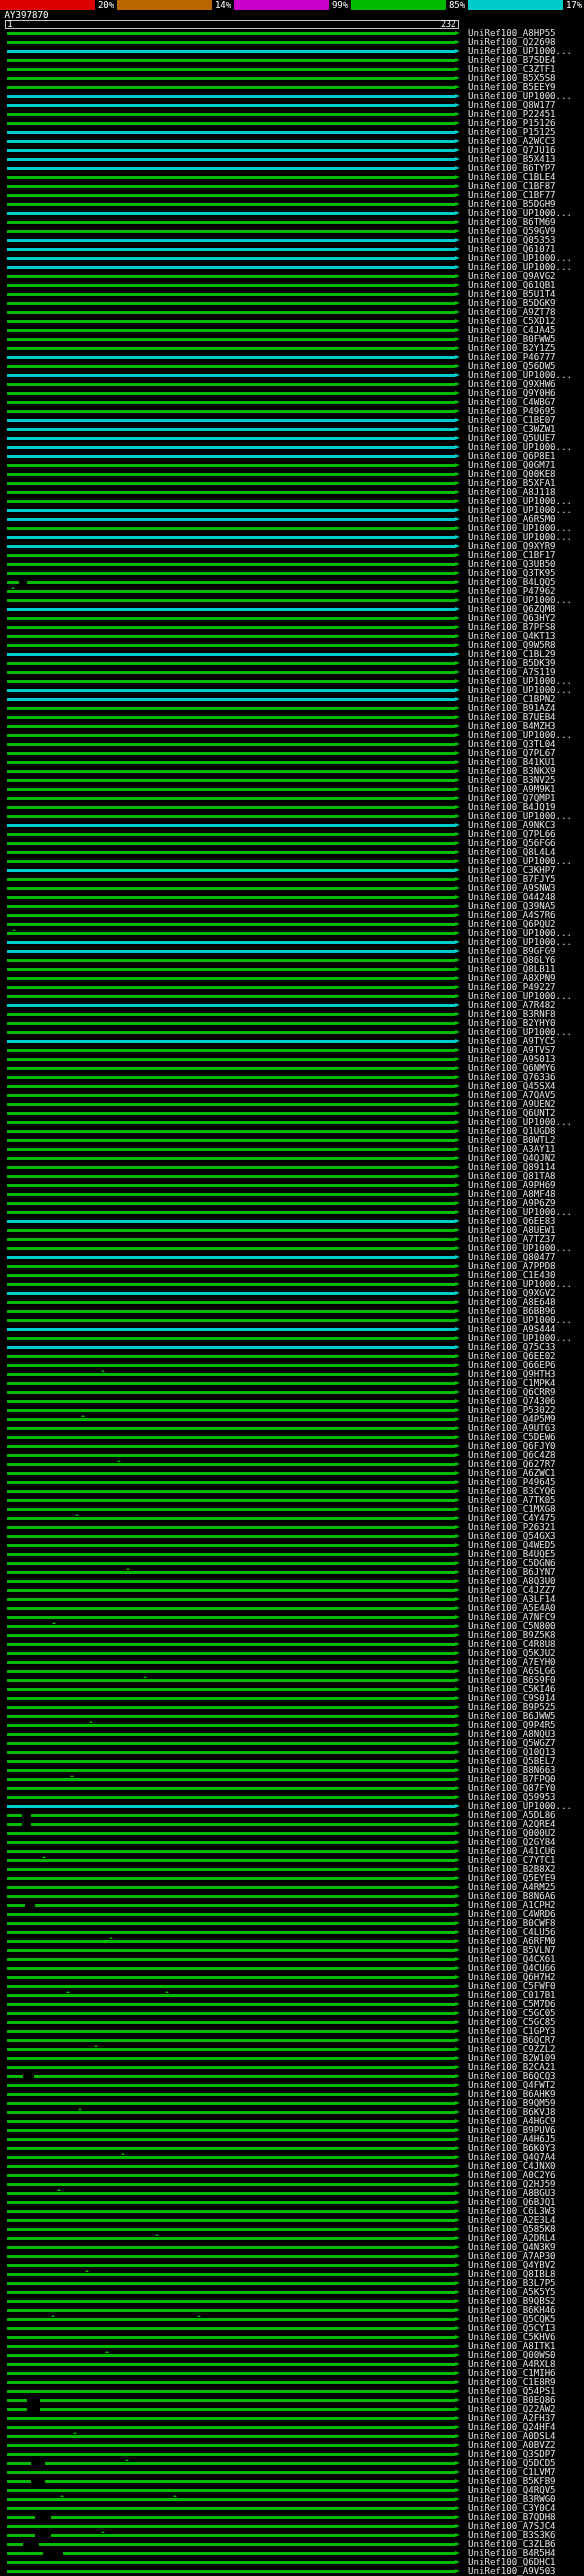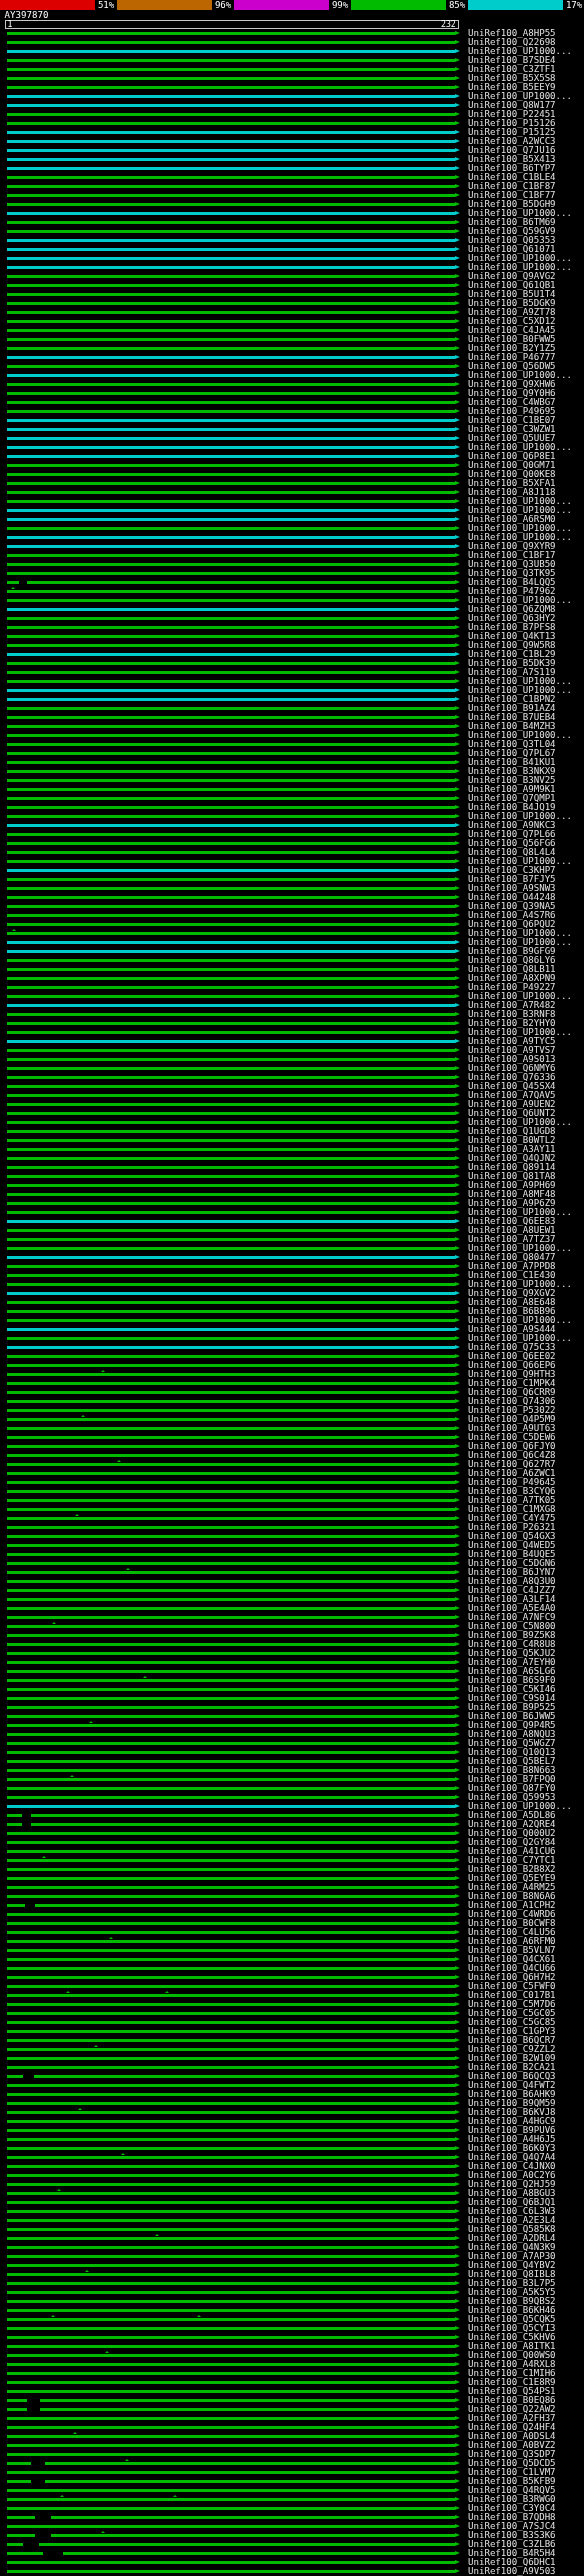--- a/index.html
+++ b/index.html
@@ -34,23 +34,23 @@
   
   .footer{position:relative;height:12.8px;font-size:9.1px;line-height:12px}
   .f-left{position:absolute;left:3.7px;top:0.9px;white-space:nowrap}
   .f-right{position:absolute;right:11px;top:0.9px;white-space:nowrap}
 </style>
 </head>
 <body>
 
 <div class="colorkey" id="colorkey">
     <div class="ck-block" style="background: rgb(221, 0, 0);"></div>
-    <span class="ck-label">51%</span>
+    <span class="ck-label">20%</span>
     <div class="ck-block" style="background: rgb(187, 102, 0);"></div>
-    <span class="ck-label">96%</span>
+    <span class="ck-label">14%</span>
     <div class="ck-block" style="background: rgb(204, 0, 204);"></div>
     <span class="ck-label">99%</span>
     <div class="ck-block" style="background: rgb(0, 187, 0);"></div>
     <span class="ck-label">85%</span>
     <div class="ck-block" style="background: rgb(0, 204, 204);"></div>
     <span class="ck-label">17%</span>
   </div>
 
 <div class="query">
   <div class="qname">AY397870</div>

